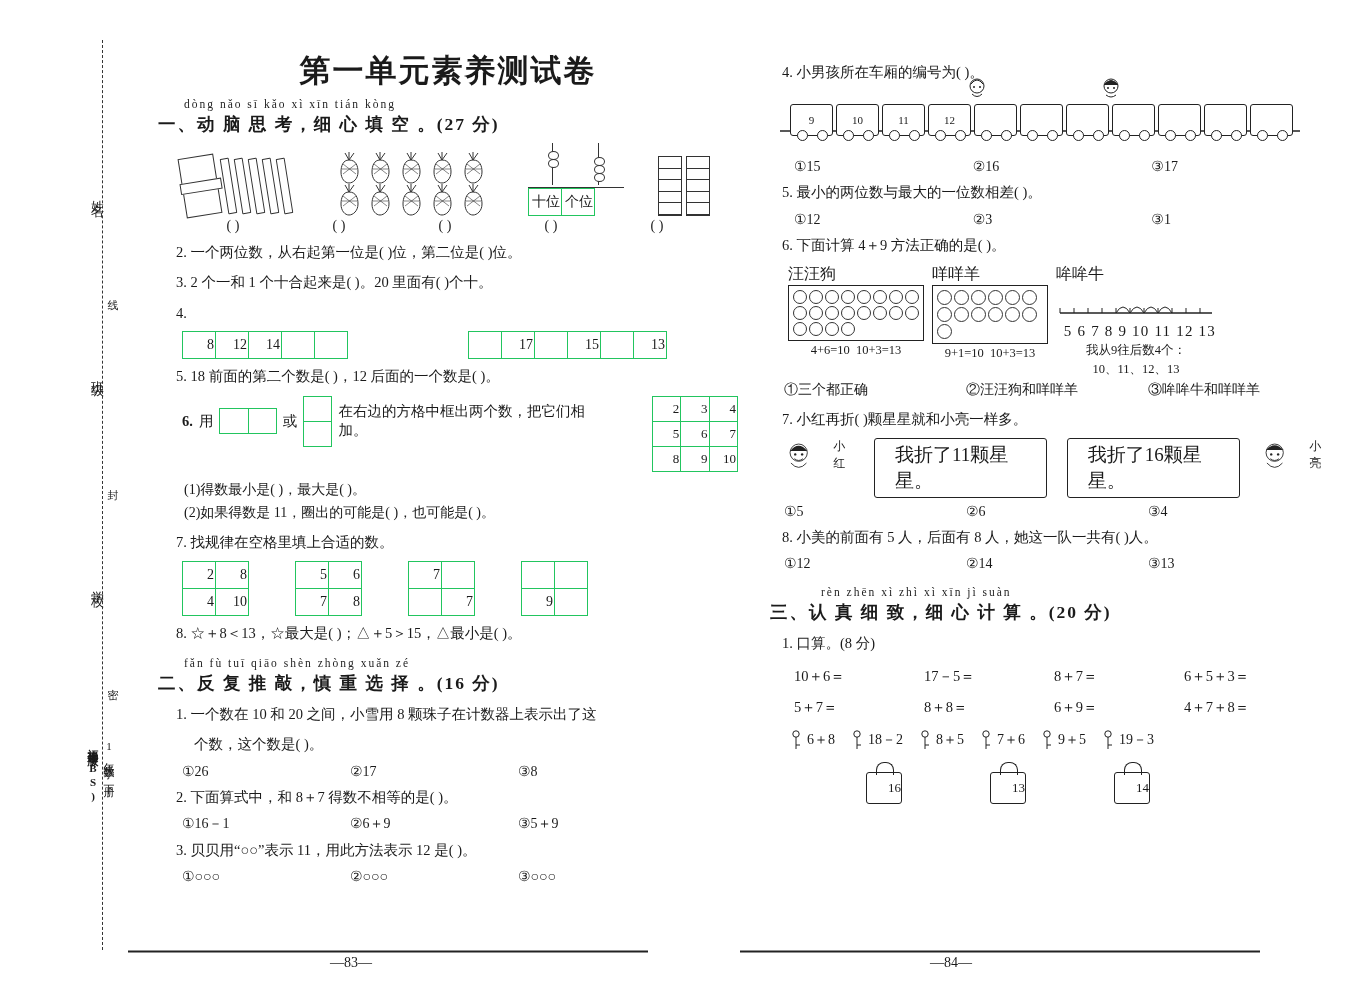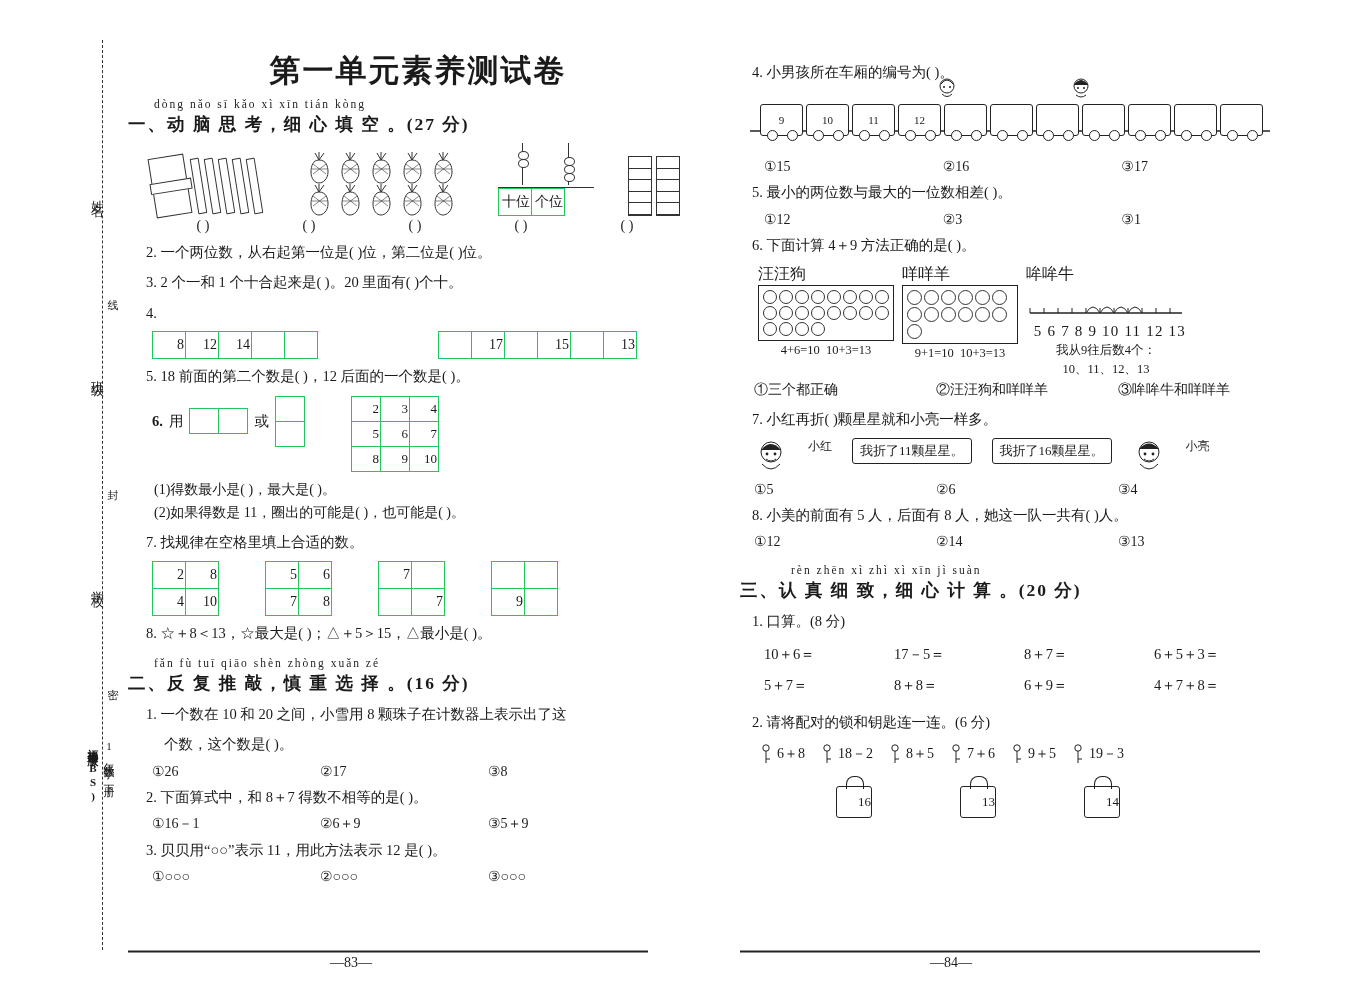--- a/index.html
+++ b/index.html
@@ -5,21 +5,21 @@
   html,body{margin:0;padding:0;}
   body{width:1360px;height:999px;background:#fff;font-family:"Liberation Serif",serif;color:#1a1a1a;}
   .page{position:relative;width:1360px;height:999px;overflow:hidden;}
 
   
   .margin-col{position:absolute;left:82px;top:40px;width:40px;height:910px;}
   .vline{position:absolute;left:20px;top:0;width:1px;height:910px;border-left:1px dashed #333;}
   .vtext{position:absolute;left:0;width:24px;writing-mode:vertical-rl;text-orientation:upright;font-size:13px;letter-spacing:4px;}
   .vtext.small{font-size:11px;letter-spacing:2px;}
 
-  .col{position:absolute;top:36px;}
+  .col{position:absolute;top:36px;margin-left:30px;}
   .colL{left:128px;width:580px;}
   .colR{left:740px;width:560px;}
 
   .title{font-size:31px;font-weight:bold;letter-spacing:2px;text-align:center;margin:14px 0 6px 0;font-family:"Liberation Serif",serif;}
   .pinyin{font-size:11.5px;letter-spacing:2px;margin-left:26px;color:#222;}
   .sect{font-size:17.5px;font-weight:bold;letter-spacing:2px;margin:2px 0 7px 0;}
   .q{font-size:14.5px;line-height:1.75;margin:5px 0;}
   .indent{margin-left:18px;}
   .sub{font-size:14px;line-height:1.7;margin-left:26px;}
   .opts{display:flex;font-size:14px;margin:3px 0 3px 24px;}
@@ -68,21 +68,21 @@
   .dots{display:flex;flex-wrap:wrap;width:128px;}
   .dots i{display:block;width:12px;height:12px;border:1px solid #333;border-radius:50%;margin:1px;background:#fff;}
   .apples{display:flex;flex-wrap:wrap;width:108px;}
   .apples i{display:block;width:13px;height:13px;border:1px solid #333;border-radius:50%;margin:1px;background:#fff;}
   .numline{width:160px;}
   .nl-lab{font-size:15px;letter-spacing:1.2px;text-align:right;}
 
   .eqline{font-size:12.5px;margin-top:2px;text-align:center;}
 
   
-  .bubble{display:inline-block;border:1.4px solid #222;border-radius:3px;padding:3px 7px;font-size:13px;background:#fff;}
+  .bubble{display:inline-block;border:1.4px solid #222;border-radius:3px;padding:3px 20px;font-size:19px;background:#fff;}
   .kidrow{display:flex;align-items:flex-start;gap:20px;margin:5px 0 5px 14px;}
 
   .calc-grid{display:flex;flex-wrap:wrap;margin-left:24px;width:520px;font-size:14.5px;}
   .calc-grid span{width:130px;line-height:2.1;}
 
   .locks{display:flex;gap:14px;margin:8px 0 0 18px;align-items:center;}
   .lockitem{display:flex;align-items:center;gap:3px;font-size:14px;}
   .keyicon{width:16px;height:20px;}
   .padrow{display:flex;gap:88px;margin:22px 0 0 96px;}
   .pad{width:34px;height:30px;border:1.6px solid #222;border-radius:3px;position:relative;text-align:right;font-size:13px;line-height:30px;background:#fff;}
@@ -277,20 +277,21 @@
         <table class="grid small">
             <tbody>
               <tr>
                 <td></td>
               </tr>
               <tr>
                 <td></td>
               </tr>
             </tbody>
           </table>
+        <span>在右边的方格中框出两个数，把它们相加。</span>
       </div>
       <table class="grid small">
         <tbody>
             <tr>
               <td>2</td>
               <td>3</td>
               <td>4</td>
             </tr>
         <tr>
               <td>5</td>
@@ -606,21 +607,20 @@
       <span>10＋6＝</span>
       <span>17－5＝</span>
       <span>8＋7＝</span>
       <span>6＋5＋3＝</span>
       <span>5＋7＝</span>
       <span>8＋8＝</span>
       <span>6＋9＝</span>
       <span>4＋7＋8＝</span>
     </div>
 
-    <div class="q" style="margin-left:12px;margin-top:10px;">2. 请将配对的锁和钥匙连一连。(6 分)</div>
     <div class="locks">
       <div class="lockitem">
         <svg class="keyicon" viewBox="0 0 16 20">
             <circle cx="8" cy="4" r="3.2" fill="none" stroke="#222"></circle>
             <line x1="8" y1="7" x2="8" y2="19" stroke="#222"></line>
             <line x1="8" y1="15" x2="12" y2="15" stroke="#222"></line>
           </svg>
         <span>6＋8</span>
       </div>
       <div class="lockitem">

